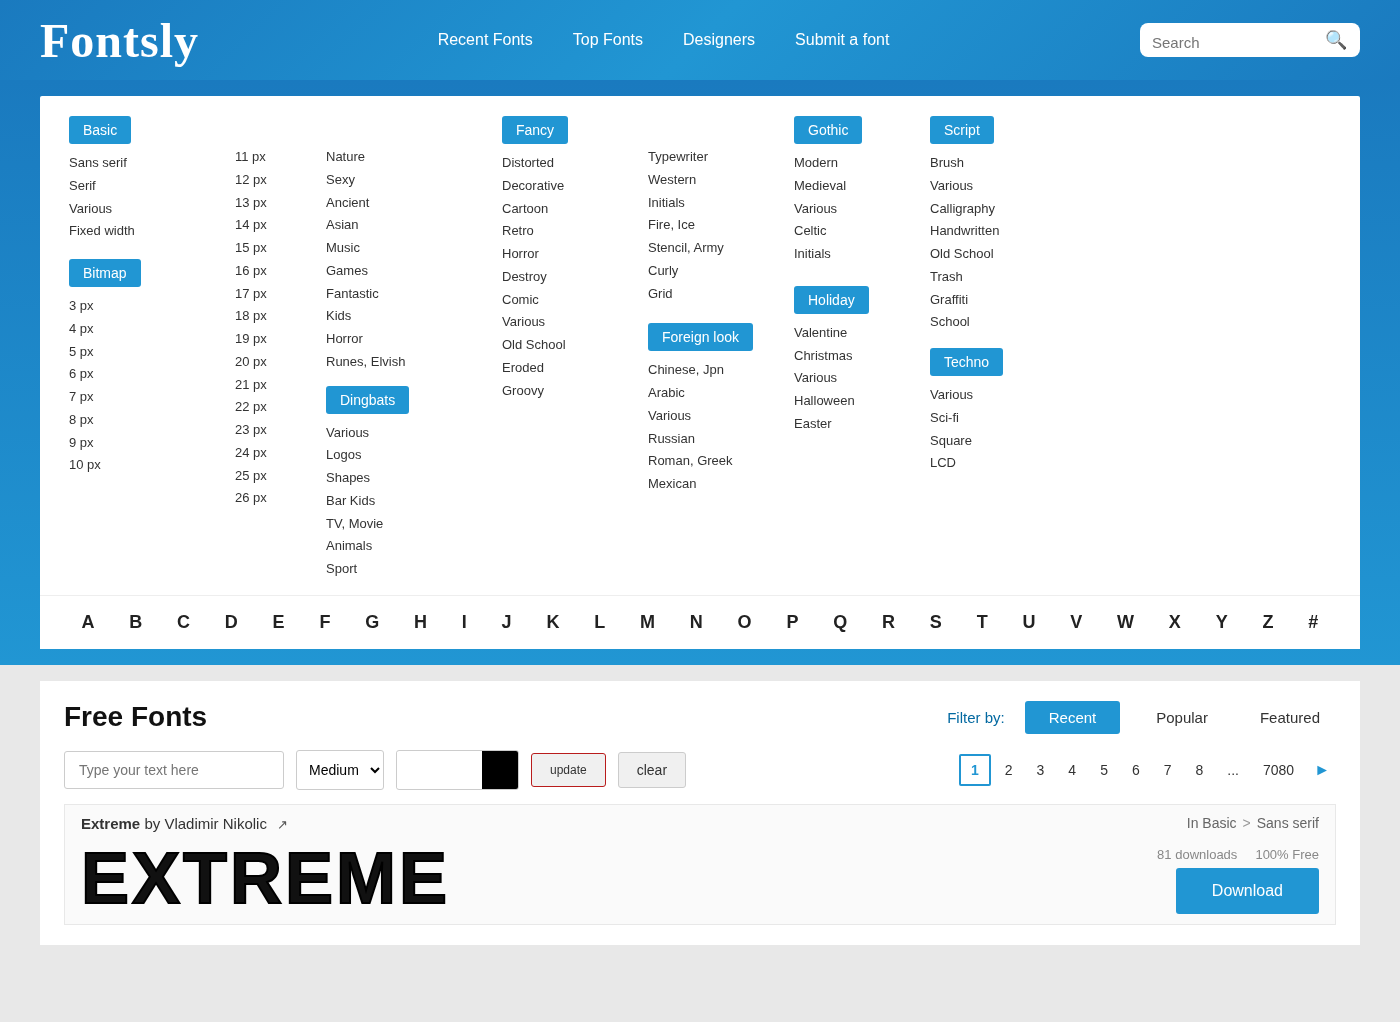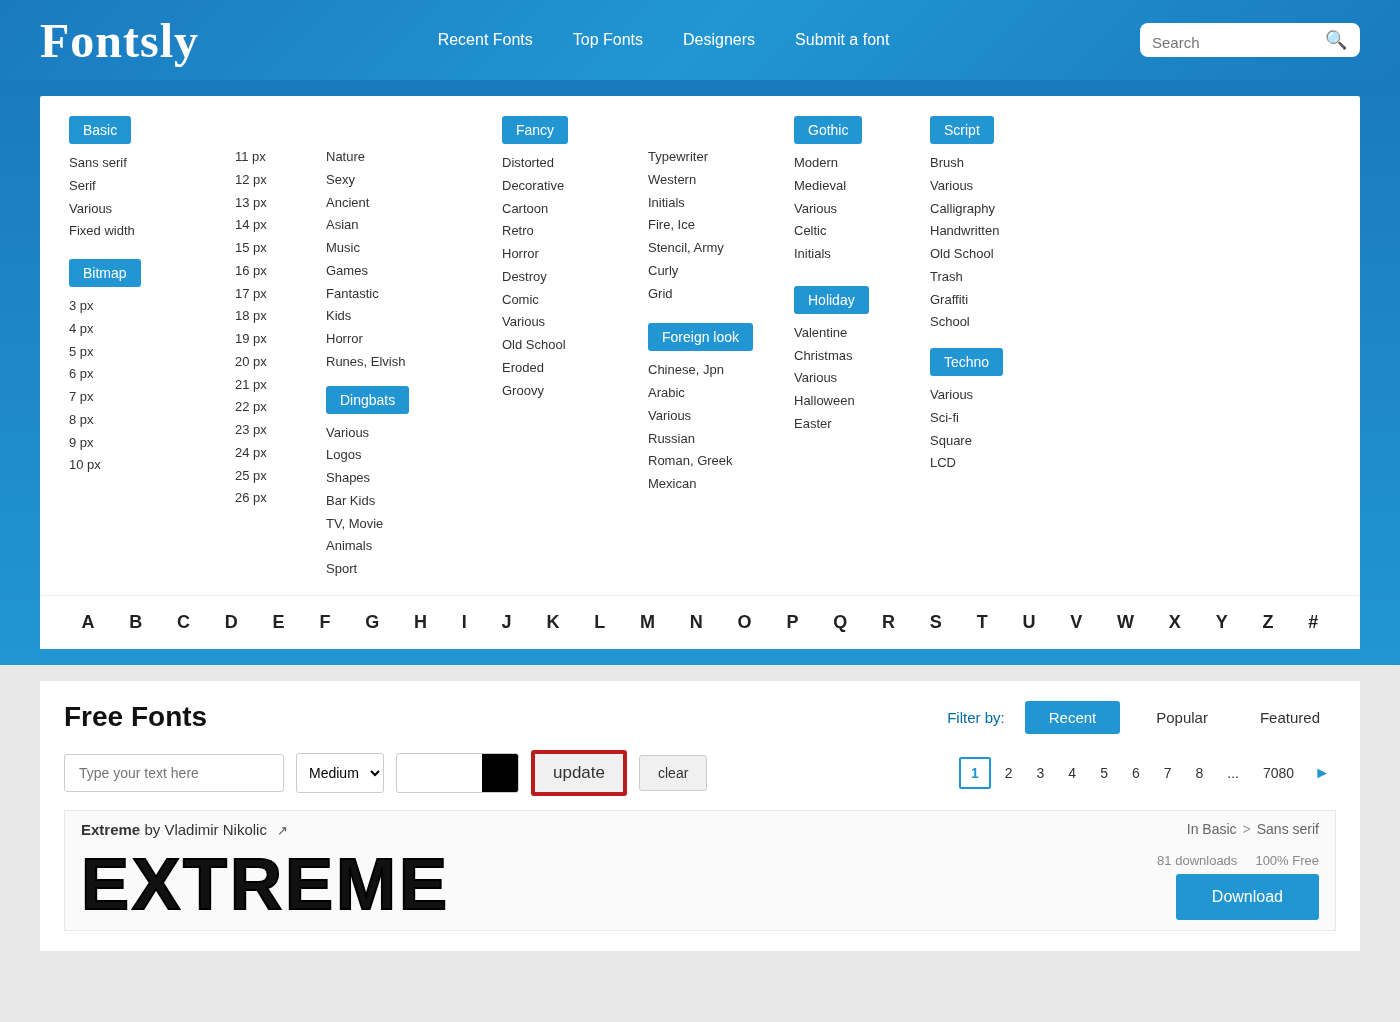--- a/index.html
+++ b/index.html
@@ -193,23 +193,23 @@
 
     .color-swatch {
       width: 36px;
       height: 38px;
       background: #000;
       cursor: pointer;
     }
 
     .btn-update {
       background: #f0f0f0;
-      border: 4px solid #b91c1c;
+      border: 1px solid #b91c1c;
       padding: 9px 18px;
-      font-size: 17px;
+      font-size: 12px;
       cursor: pointer;
       border-radius: 3px;
       color: #333;
     }
 
     .btn-clear {
       background: #f0f0f0;
       border: 1px solid #ccc;
       padding: 9px 18px;
       font-size: 14px;

